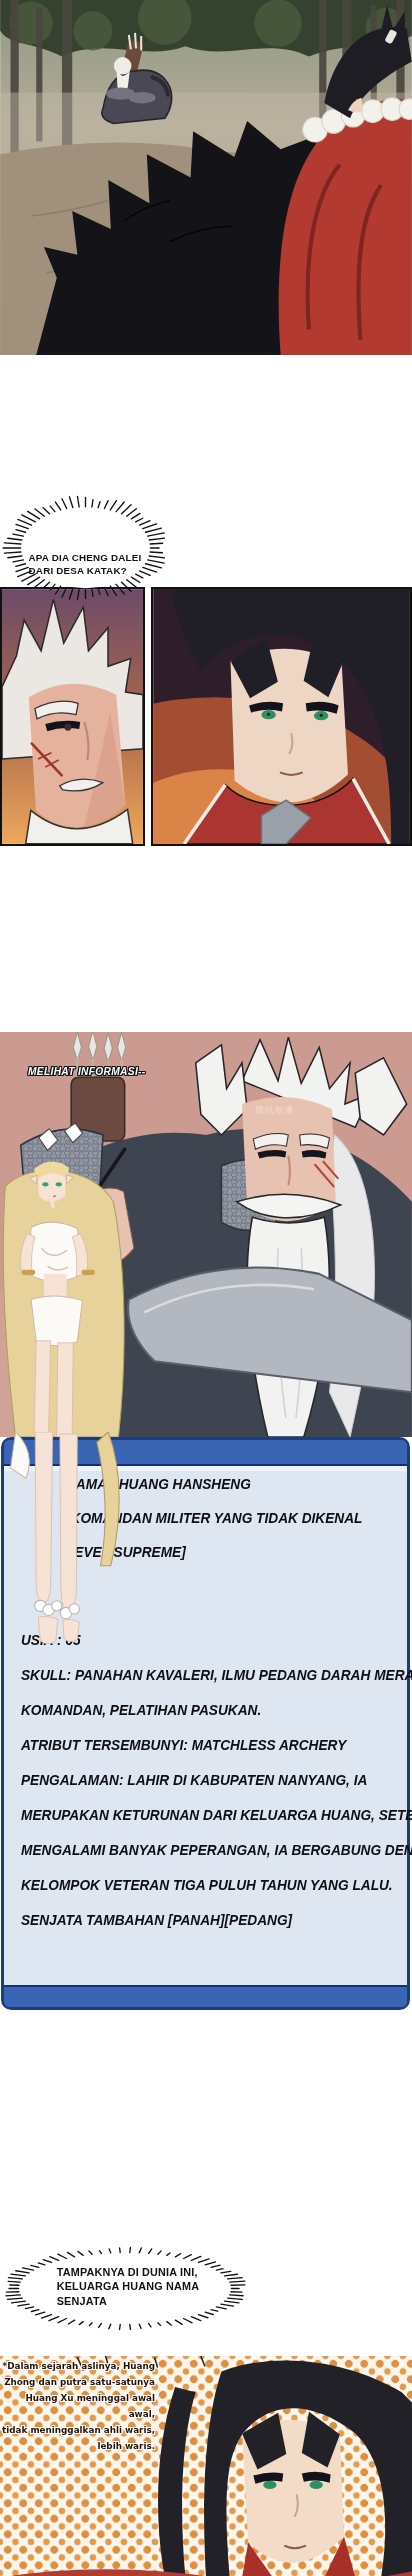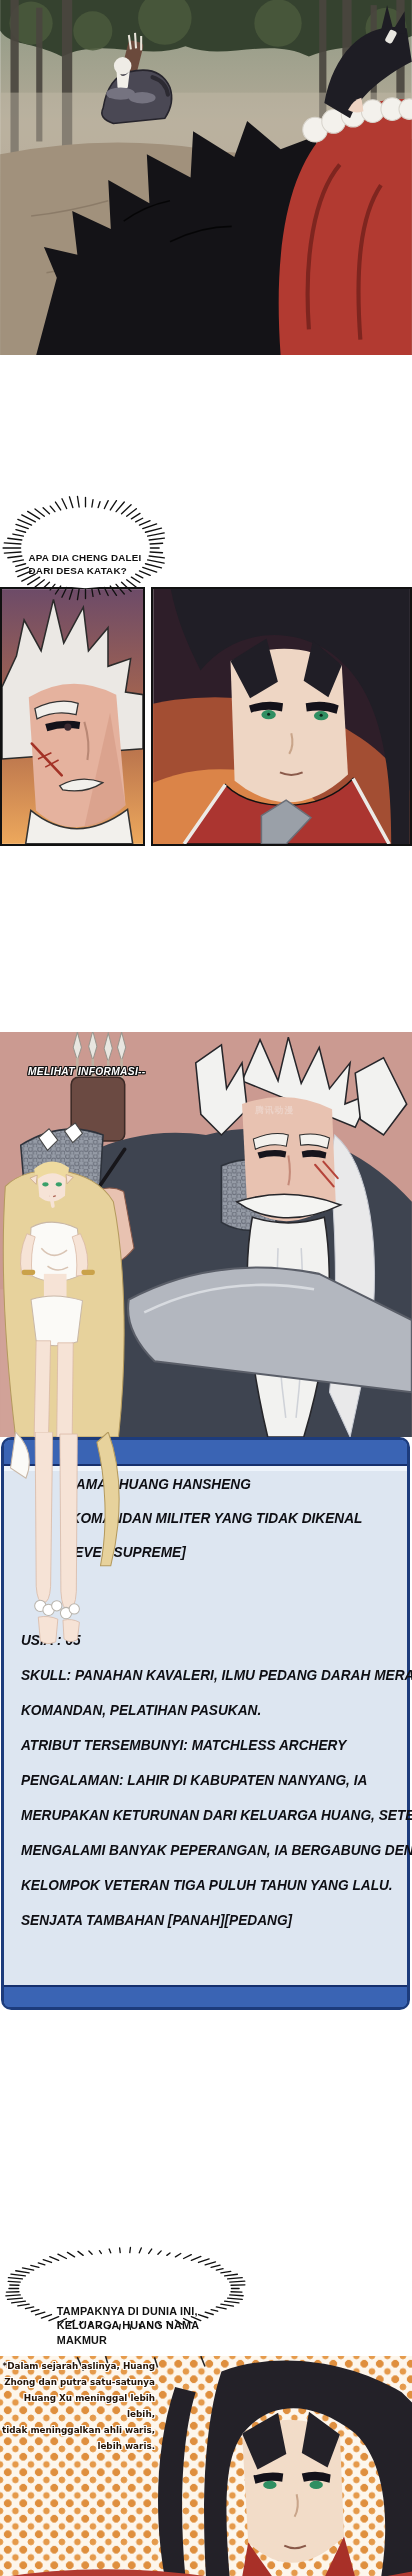--- a/index.html
+++ b/index.html
@@ -329,38 +329,38 @@
             <circle cx="336" cy="508" r="18"></circle>
         </g>
         <path d="M520,470 L640,438 L700,582 L560,582 Z" fill="#9aa0a8" stroke="#6a6f78" stroke-width="3"></path>
         <ellipse cx="590" cy="466" rx="40" ry="27" transform="rotate(-18 590 466)" fill="#f2dcc8" stroke="#c09a84" stroke-width="2"></ellipse>
       </g>
     </svg>
   </div>
   <div id="footnote">
     <div>*Dalam sejarah aslinya, Huang</div>
     <div>Zhong dan putra satu-satunya</div>
-    <div>Huang Xu meninggal lebih lebih,</div>
+    <div>Huang Xu meninggal awal awal,</div>
     <div>tidak meninggalkan ahli waris,</div>
     <div>lebih waris.</div>
   </div>
 
   <svg class="bubsvg" style="left:-0.5px;top:486px;" width="171" height="124" viewBox="0 0 332 240">
     <ellipse cx="166" cy="120" rx="124" ry="78" fill="#fff"></ellipse>
   <path d="M292.0 120.0L309.0 120.0M291.4 127.8L315.5 129.3M289.6 135.6L319.1 139.3M286.6 143.2L318.6 149.3M282.4 150.6L313.5 158.7M277.1 157.7L304.2 166.8M270.8 164.4L291.6 173.2M263.4 170.8L277.2 177.9M255.1 176.6L271.7 187.0M245.9 181.8L264.7 196.2M236.0 186.5L254.5 203.9M225.4 190.6L241.3 209.3M214.2 193.9L226.1 212.0M202.6 196.6L210.1 212.1M190.6 198.5L194.2 210.0M178.4 199.6L180.6 213.8M166.0 200.0L166.0 218.2M153.6 199.6L150.4 220.3M141.4 198.5L134.8 219.4M129.4 196.6L120.2 215.6M117.8 193.9L107.6 209.3M106.6 190.6L97.4 201.4M96.0 186.5L83.9 198.0M86.1 181.8L68.1 195.6M76.9 176.6L53.8 191.1M68.6 170.8L42.3 184.3M61.2 164.4L34.6 175.6M54.9 157.7L30.9 165.8M49.6 150.6L30.7 155.5M45.4 143.2L25.3 147.1M42.4 135.6L15.2 139.0M40.6 127.8L8.4 129.8M40.0 120.0L6.0 120.0M40.6 112.2L8.3 110.2M42.4 104.4L15.1 101.0M45.4 96.8L25.1 92.9M49.6 89.4L30.9 84.5M54.9 82.3L31.0 74.3M61.2 75.6L34.7 64.4M68.6 69.2L42.3 55.7M76.9 63.4L53.7 48.9M86.1 58.2L68.0 44.3M96.0 53.5L83.7 41.9M106.6 49.4L97.5 38.7M117.8 46.1L107.7 30.8M129.4 43.4L120.3 24.5M141.4 41.5L134.8 20.6M153.6 40.4L150.4 19.7M166.0 40.0L166.0 21.7M178.4 40.4L180.6 26.1M190.6 41.5L194.2 30.1M202.6 43.4L210.0 28.0M214.2 46.1L226.1 28.1M225.4 49.4L241.3 30.7M236.0 53.5L254.5 36.1M245.9 58.2L264.8 43.7M255.1 63.4L271.8 52.9M263.4 69.2L277.0 62.2M270.8 75.6L291.4 66.9M277.1 82.3L304.1 73.2M282.4 89.4L313.5 81.3M286.6 96.8L318.7 90.7M289.6 104.4L319.3 100.7M291.4 112.2L315.7 110.7" stroke="#111" stroke-width="2.6" stroke-linecap="round" fill="none"></path>
     </svg>
   <div class="btxt" style="left:85px;top:551px;font-size:9.8px;line-height:13.4px;">
     <div>APA DIA CHENG DALEI</div>
       <div>DARI DESA KATAK?</div>
   </div>
 
   <svg class="bubsvg" style="left:0px;top:2234px;" width="250" height="109" viewBox="0 0 486 212">
     <ellipse cx="243" cy="106" rx="205" ry="68" fill="#fff"></ellipse>
   <path d="M450.0 106.0L465.0 106.0M449.2 112.3L470.5 112.9M446.7 118.5L472.8 120.1M442.5 124.6L471.0 127.2M436.8 130.6L464.6 134.1M429.5 136.4L453.9 140.3M420.7 141.9L439.7 145.7M410.5 147.1L423.2 150.2M398.9 152.1L414.5 156.6M386.0 156.6L404.1 162.9M372.1 160.7L390.4 168.3M357.0 164.4L373.5 172.7M341.1 167.6L354.1 175.7M324.4 170.4L333.3 177.3M307.0 172.6L312.1 177.8M289.1 174.2L293.5 180.7M270.8 175.4L274.2 183.8M252.3 175.9L253.6 185.6M233.7 175.9L232.4 185.8M215.2 175.4L211.5 184.5M196.9 174.2L191.7 181.8M179.0 172.6L173.7 178.0M161.6 170.4L154.1 176.3M144.9 167.6L133.1 175.0M129.0 164.4L113.1 172.4M113.9 160.7L95.2 168.5M100.0 156.6L80.4 163.4M87.1 152.1L69.0 157.3M75.5 147.1L61.0 150.7M65.3 141.9L49.4 145.1M56.5 136.4L34.5 139.9M49.2 130.6L22.5 133.9M43.5 124.6L14.5 127.3M39.3 118.5L11.2 120.2M36.8 112.3L12.3 113.0M36.0 106.0L17.3 106.0M36.8 99.7L19.1 99.2M39.3 93.5L15.9 92.1M43.5 87.4L16.3 84.9M49.2 81.4L21.1 77.9M56.5 75.6L30.5 71.5M65.3 70.1L43.7 65.8M75.5 64.9L59.8 61.1M87.1 59.9L74.3 56.2M100.0 55.4L83.9 49.8M113.9 51.3L96.6 44.1M129.0 47.6L112.5 39.3M144.9 44.4L131.1 35.8M161.6 41.6L151.5 33.8M179.0 39.4L172.8 33.1M196.9 37.8L193.3 32.5M215.2 36.6L212.2 29.2M233.7 36.1L232.5 27.0M252.3 36.1L253.6 26.2M270.8 36.6L274.7 27.0M289.1 37.8L294.9 29.3M307.0 39.4L313.4 32.8M324.4 41.6L330.5 36.9M341.1 44.4L351.5 38.0M357.0 47.6L371.9 40.1M372.1 51.3L390.6 43.6M386.0 55.4L406.5 48.3M398.9 59.9L419.0 54.1M410.5 64.9L427.9 60.6M420.7 70.1L433.7 67.5M429.5 75.6L448.6 72.6M436.8 81.4L461.6 78.3M442.5 87.4L471.0 84.8M446.7 93.5L475.9 91.7M449.2 99.7L476.2 98.9" stroke="#111" stroke-width="2.6" stroke-linecap="round" fill="none"></path>
     </svg>
-  <div class="btxt" style="left:128px;top:2265px;font-size:10.8px;line-height:14.4px;margin-top:39px;">
+  <div class="btxt" style="left:128px;top:2265px;font-size:10.8px;line-height:14.4px;">
     <div>TAMPAKNYA DI DUNIA INI,</div>
       <div>KELUARGA HUANG NAMA</div>
-      <div>MAKMUR</div>
+      <div>SENJATA</div>
   </div>
 
 </div>
 
 
 </body></html>

